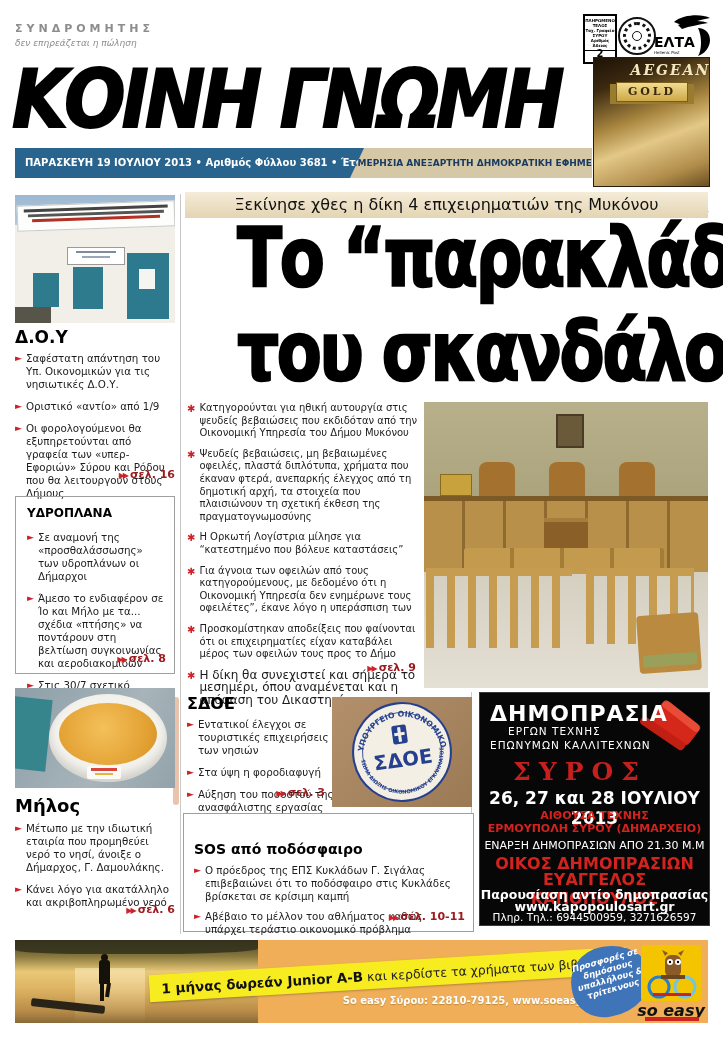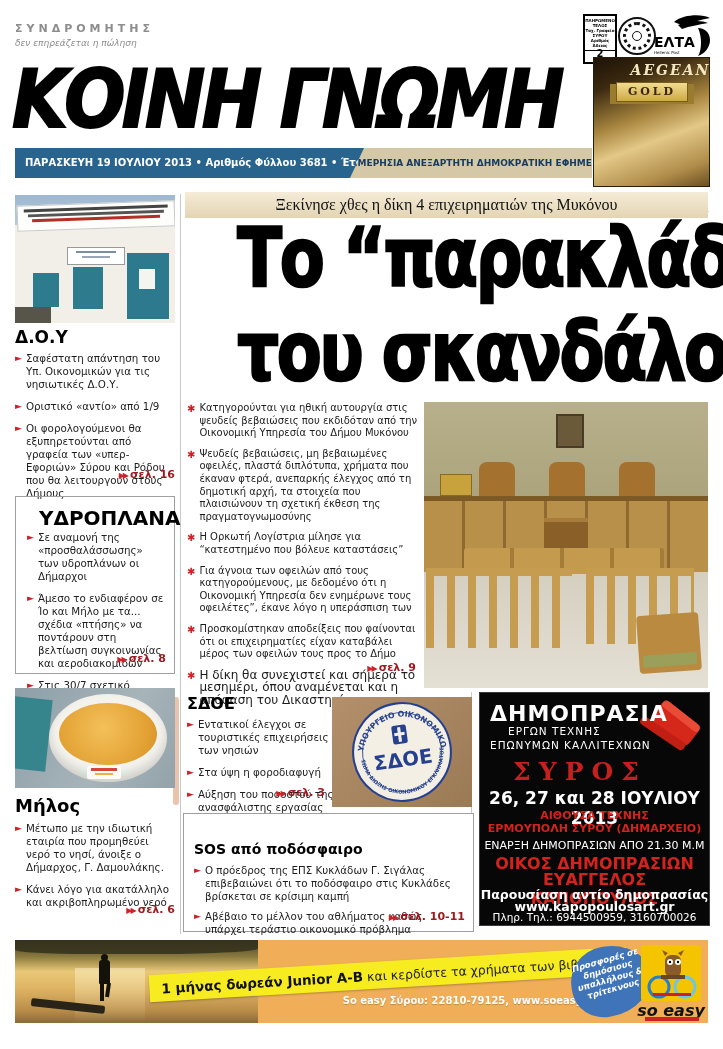--- a/index.html
+++ b/index.html
@@ -37,21 +37,21 @@
   .gold-title{font-family:"DejaVu Serif",serif;font-weight:bold;color:#2b1c08;font-size:12.5px;letter-spacing:1px;}
   .gold-addr{font-size:6.6px;font-weight:bold;color:#231505;line-height:9px;margin-top:36px;}
   
   .sec-h{font-weight:bold;color:#000;}
   .bullet{display:flex;gap:4px;margin-bottom:9px;}
   .bullet .arr{color:#cc2229;font-size:9px;line-height:13px;flex:0 0 auto;}
   .bullet .star{color:#cc2229;font-size:10px;line-height:13px;flex:0 0 auto;}
   .bullet .txt{font-size:10.3px;line-height:13px;color:#1c1c1c;}
   .pageref{font-weight:bold;color:#9c1b20;font-size:11px;text-align:right;}
   .pageref .pa{color:#cc2229;font-size:8px;letter-spacing:-2px;margin-right:3px;}
-  .kicker{background:linear-gradient(#f5ecd8,#e3d4b3);font-size:16px;line-height:26px;color:#111;font-family:Liberation Serif, serif;}
+  .kicker{background:linear-gradient(#f5ecd8,#e3d4b3);font-size:16px;line-height:26px;color:#111;}
   .headline{font-weight:bold;color:#000;font-size:82px;line-height:92px;letter-spacing:-3px;
             -webkit-text-stroke:2.4px #000;white-space:nowrap;text-align:center;transform:scaleX(.8);}
   .vline{background:#c9c9c9;width:1px;}
   .box{border:1px solid #9f9f9f;}
   
   .auction{background:#070707;border:1px solid #3a3a3a;color:#fff;}
   .au-title{font-size:22px;font-weight:bold;letter-spacing:1px;}
   .au-sub{font-size:10.5px;letter-spacing:1px;}
   .au-place{color:#c5201d;font-family:"DejaVu Serif",serif;font-size:25px;letter-spacing:8px;font-weight:bold;}
   .au-dates{font-size:17px;font-weight:bold;}
@@ -152,21 +152,21 @@
         <span class="txt">Οριστικό «αντίο» από 1/9</span>
       </div>
     <div class="bullet">
         <span class="arr">►</span>
         <span class="txt">Οι φορολογούμενοι θα εξυπηρετούνται από γραφεία των «υπερ-Εφοριών» Σύρου και Ρόδου που θα λειτουργούν στους Δήμους</span>
       </div>
   </div>
   <div class="abs pageref" style="left:70px;top:468px;width:105px"><span class="pa">▶▶</span><span>σελ. 16</span></div>
 
   <div class="abs box" style="left:15px;top:496px;width:158px;height:176px">
-    <div class="abs sec-h" style="left:23px;top:9px;font-size:20px">ΥΔΡΟΠΛΑΝΑ</div>
+    <div class="abs sec-h" style="left:11px;top:9px;font-size:12px">ΥΔΡΟΠΛΑΝΑ</div>
     <div class="abs" style="left:11px;top:34px;width:138px">
       <div class="bullet">
           <span class="arr">►</span>
           <span class="txt">Σε αναμονή της «προσθαλάσσωσης» των υδροπλάνων οι Δήμαρχοι</span>
         </div>
       <div class="bullet">
           <span class="arr">►</span>
           <span class="txt">Άμεσο το ενδιαφέρον σε Ίο και Μήλο με τα... σχέδια «πτήσης» να ποντάρουν στη βελτίωση συγκοινωνίας και αεροδιακομιδών</span>
         </div>
       <div class="bullet">
@@ -312,21 +312,21 @@
     <div class="abs au-sub" style="left:10px;top:46px">ΕΠΩΝΥΜΩΝ ΚΑΛΛΙΤΕΧΝΩΝ</div>
     <div class="abs au-place ctr" style="left:0;top:64px;width:200px">ΣΥΡΟΣ</div>
     <div class="abs au-dates ctr" style="left:0;top:95px;width:229px">26, 27 και 28 ΙΟΥΛΙΟΥ 2013</div>
     <div class="abs au-red ctr" style="left:0;top:116px;width:229px">ΑΙΘΟΥΣΑ ΤΕΧΝΗΣ</div>
     <div class="abs au-red ctr" style="left:0;top:129px;width:229px">ΕΡΜΟΥΠΟΛΗ ΣΥΡΟΥ (ΔΗΜΑΡΧΕΙΟ)</div>
     <div class="abs au-white ctr" style="left:0;top:146px;width:229px">ΕΝΑΡΞΗ ΔΗΜΟΠΡΑΣΙΩΝ ΑΠΟ 21.30 Μ.Μ</div>
     <div class="abs au-house ctr" style="left:0;top:177px;width:229px">ΕΥΑΓΓΕΛΟΣ ΚΑΠΟΠΟΥΛΟΣ</div>
     <div class="abs au-house ctr" style="left:0;top:161px;width:229px">ΟΙΚΟΣ ΔΗΜΟΠΡΑΣΙΩΝ</div>
     <div class="abs au-note ctr" style="left:0;top:194px;width:229px">Παρουσίαση αντίο δημοπρασίας</div>
     <div class="abs au-note ctr" style="left:0;top:206px;width:229px">www.kapopoulosart.gr</div>
-    <div class="abs au-white ctr" style="left:0;top:218px;width:229px;font-size:10.5px">Πληρ. Τηλ.: 6944500959, 3160700026</div>
+    <div class="abs au-white ctr" style="left:0;top:218px;width:229px;font-size:10.5px">Πληρ. Τηλ.: 6944500959, 3271626597</div>
   </div>
 
   <div class="abs photo" style="left:15px;top:940px;width:693px;height:83px">
     <div class="abs banner-orange" style="left:0;top:0;width:693px;height:83px"></div>
 
     <div class="abs photo" style="left:0;top:0;width:243px;height:83px;background:linear-gradient(#46402a 0%,#8a7a3e 20%,#e9c877 38%,#dcb261 60%,#b98d49 85%,#8a6a38 100%)">
       <div class="abs" style="left:0;top:0;width:243px;height:14px;background:#33301c;opacity:.85;border-radius:0 0 40% 30%"></div>
       <div class="abs" style="left:60px;top:28px;width:70px;height:55px;background:linear-gradient(rgba(255,243,205,.5),rgba(255,243,205,0))"></div>
       <div class="abs" style="left:16px;top:62px;width:74px;height:8px;background:#2a2418;transform:rotate(6deg);border-radius:2px"></div>
       <div class="abs" style="left:86px;top:14px;width:7px;height:7px;background:#14120a;border-radius:50%"></div>

